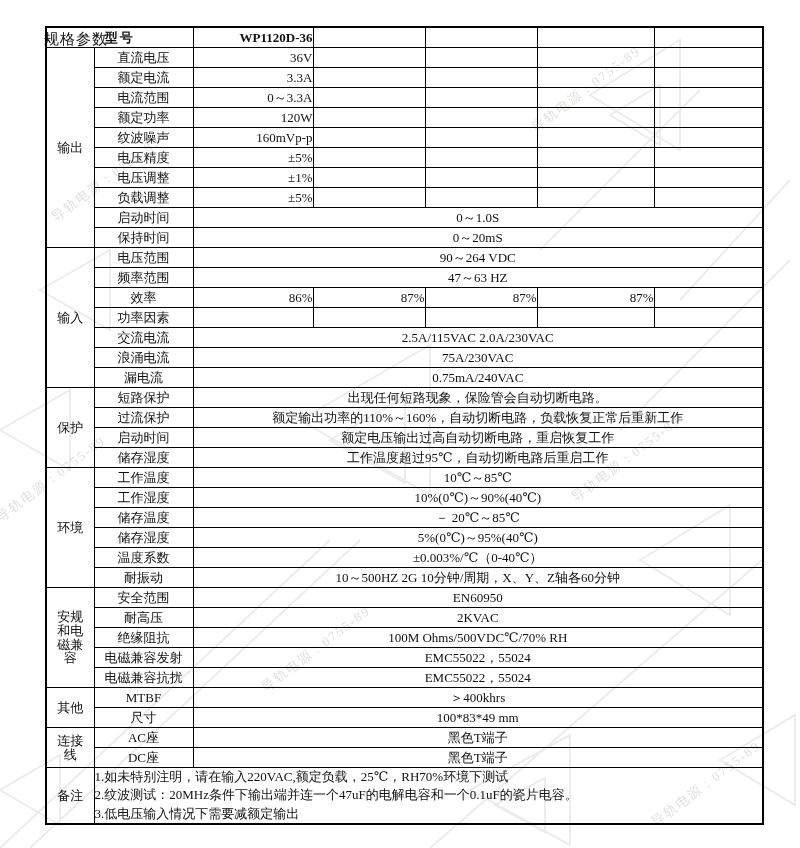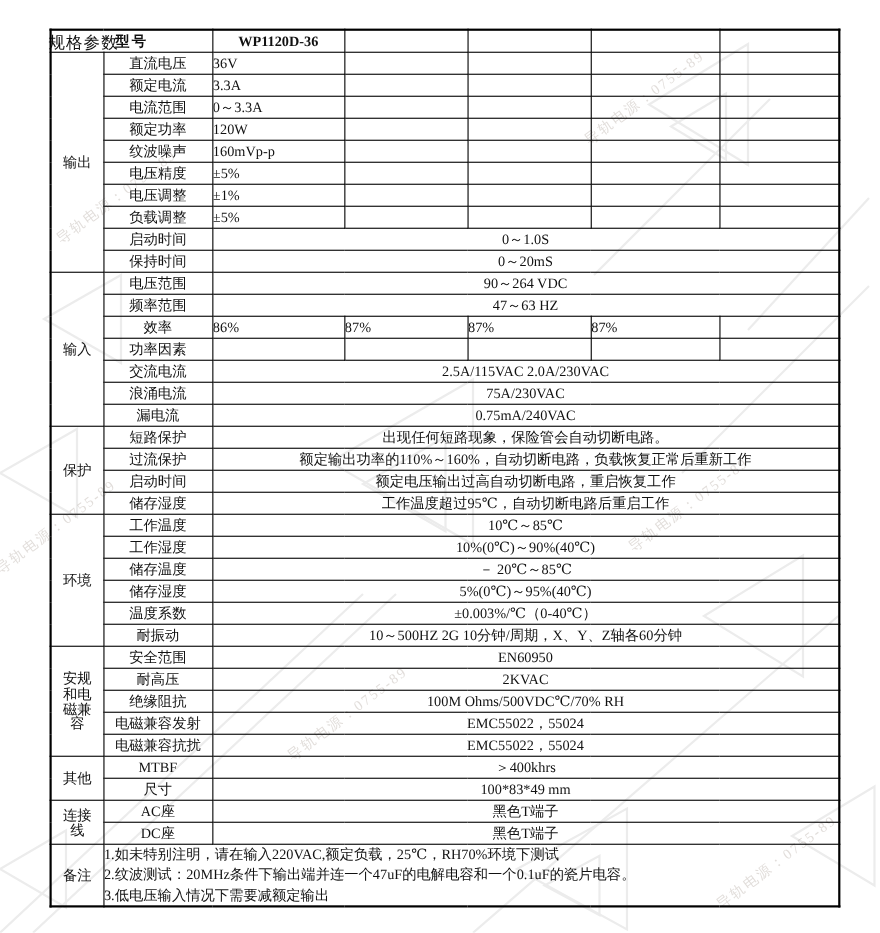--- a/index.html
+++ b/index.html
@@ -27,24 +27,24 @@
   table.spec td{
     border:1px solid #000;height:19px;padding:0;font-size:13px;
     line-height:1.05;white-space:nowrap;overflow:hidden;background:transparent;
   }
   td.sec-top{border-top:2px solid #000;}
   td.cat{
     font-weight:normal;font-size:14px;text-align:center;vertical-align:middle;
     line-height:1.2;white-space:normal;
   }
   td.param{text-align:center;padding:0 2px 0 4px;}
-  td.val{text-align:left;padding:0 2px 0 3px;margin-top:14px;}
+  td.val{text-align:right;padding:0 2px 0 3px;margin-top:14px;}
   td.merged{text-align:center;}
   td.hdr-label{font-weight:bold;font-size:14px;text-align:center;letter-spacing:2px;margin-top:25px;}
-  td.hdr-model{font-weight:bold;font-size:15px;text-align:center;padding-left:3px;}
+  td.hdr-model{font-weight:bold;font-size:15px;text-align:right;padding-left:3px;}
   td.notes-cell{vertical-align:top;text-align:left;padding:2px 4px;height:54px;}
   .note-line{font-size:13px;line-height:1.42;}
 </style>
 </head>
 <body>
 
 <div class="wm-layer">
   <svg width="800" height="848" style="position:absolute;left:0;top:0;">
     <g fill="none" stroke="#ececec" stroke-width="2">
       <polygon points="590,95 680,40 680,150"></polygon>

